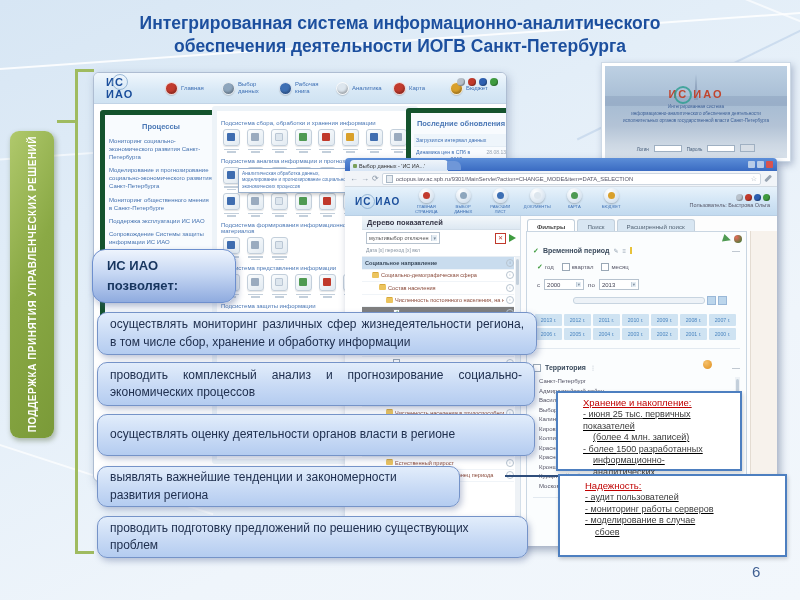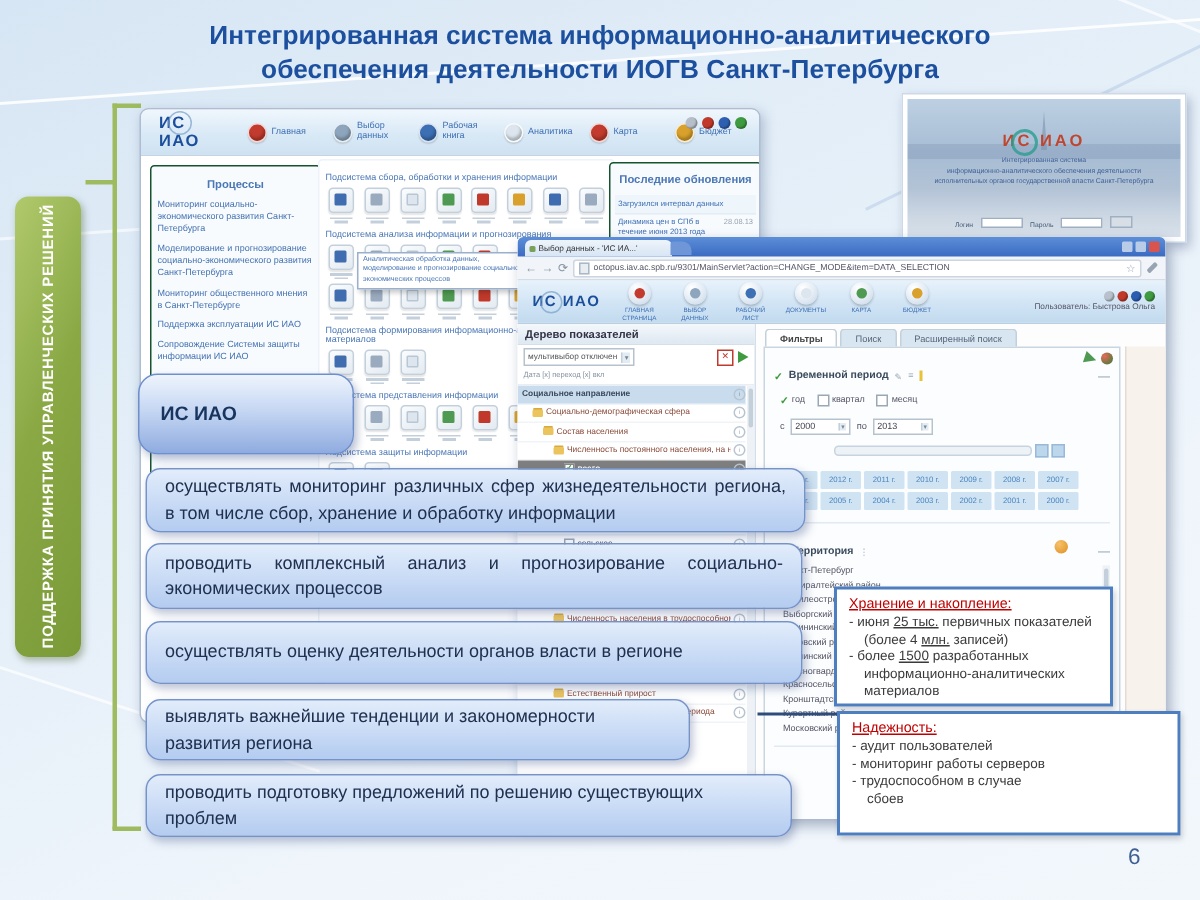--- a/index.html
+++ b/index.html
@@ -42,21 +42,21 @@
     border:1.5px solid rgba(120,160,200,.7);border-radius:50%;}
   .p-menu{display:flex;gap:9px;align-items:center;}
   .p-menu-item{display:flex;align-items:center;gap:3px;cursor:pointer;}
   .p-menu-dot{width:11px;height:11px;border-radius:50%;border:1px solid rgba(255,255,255,.8);
     box-shadow:inset -1px -2px 2px rgba(0,0,0,.25),0 1px 1px rgba(0,0,0,.15);}
   .p-menu-label{font-size:6px;color:#3d6fb4;width:32px;line-height:1.15;}
   .p-corner{position:absolute;right:8px;top:5px;display:flex;gap:3px;}
   .p-corner i{width:8px;height:8px;border-radius:50%;display:block;box-shadow:inset -1px -1px 1px rgba(0,0,0,.3);}
   .pc0{background:#b6bfc9;}.pc1{background:#c0392b;}.pc2{background:#2e5fb0;}.pc3{background:#3f9b3f;}
   .p-body{position:relative;}
-  .p-col{position:absolute;background:#f8fbfe;border:1px solid #14532d;border-radius:3px;}
+  .p-col{position:absolute;background:#f8fbfe;border:5px solid #14532d;border-radius:3px;}
   .p-col-left{left:6px;top:6px;width:104px;height:220px;padding:4px;}
   .p-col-mid{left:118px;top:2px;width:188px;height:340px;padding:4px;background:#fff;border-color:#edf3f8;}
   .p-col-right{left:312px;top:4px;width:94px;height:130px;padding:3px;}
   .p-col-title{font-size:7.5px;font-weight:bold;color:#4a77b5;text-align:center;margin:3px 0 6px;}
   .p-proc{font-size:6px;color:#4472b0;line-height:1.35;margin-bottom:5px;cursor:pointer;}
   .p-sec-title{font-size:6px;color:#4a77b5;margin:5px 0 3px;}
   .p-icon-row{display:flex;gap:3px;margin-bottom:3px;}
   .p-item{width:21px;display:flex;flex-direction:column;align-items:center;}
   .p-app-icon{position:relative;width:15px;height:15px;border:1px solid #c3cfdb;border-radius:3px;
     background:linear-gradient(145deg,#fbfdfe,#e2eaf1);box-shadow:0 1px 1px rgba(0,0,0,.1);cursor:pointer;}
@@ -121,21 +121,21 @@
   .b-menu-item{display:flex;flex-direction:column;align-items:center;cursor:pointer;}
   .b-menu-circle{width:15px;height:15px;border-radius:50%;
     background:radial-gradient(circle at 35% 28%,#ffffff,#e2ebf4 55%,#c6d6e7);
     box-shadow:0 1px 2px rgba(0,0,0,.25);display:flex;align-items:center;justify-content:center;}
   .b-menu-circle i{width:7px;height:7px;border-radius:50%;display:block;}
   .b-menu-label{font-size:4.2px;color:#3d6fb4;text-transform:uppercase;width:30px;text-align:center;line-height:1.2;margin-top:1px;}
   .b-userblock{margin-left:auto;display:flex;flex-direction:column;align-items:flex-end;gap:1px;}
   .b-usericons{display:flex;gap:2px;}
   .b-usericons i{width:7px;height:7px;border-radius:50%;display:block;cursor:pointer;box-shadow:inset -1px -1px 1px rgba(0,0,0,.3);}
   .b-user{font-size:5.5px;color:#556;}
-  .b-content{display:flex;height:347px;background:#fff;}
+  .b-content{display:flex;height:347px;background:#fff;margin-left:17px;}
   
   .b-tree{width:158px;border-right:1px solid #d4dfe9;display:flex;flex-direction:column;}
   .b-tree-head{height:13px;line-height:13px;padding-left:5px;font-size:7.5px;font-weight:bold;color:#334;
     background:linear-gradient(#f4f8fb,#dde8f2);border-bottom:1px solid #d4dfe9;}
   .b-tree-tools{display:flex;align-items:center;gap:3px;padding:2px 4px;}
   .b-select{display:flex;align-items:center;background:#fff;border:1px solid #b6c2ce;height:10px;font-size:5.5px;color:#555;padding:0 2px;cursor:pointer;}
   .b-select .dd{margin-left:3px;font-size:5px;color:#789;background:#e4ecf3;border-left:1px solid #c3cfdb;padding:0 1px;}
   .ic-redx{margin-left:auto;width:9px;height:9px;background:#fff;border:1px solid #c0392b;color:#c0392b;
     font-size:6px;line-height:8px;text-align:center;cursor:pointer;}
   .ic-play{width:0;height:0;border-top:4.5px solid transparent;border-bottom:4.5px solid transparent;
@@ -212,21 +212,21 @@
   .bf1{left:97px;top:312px;width:440px;height:43px;}
   .bf2{left:97px;top:362px;width:438px;height:44px;}
   .bf3{left:97px;top:414px;width:438px;height:42px;}
   .bf4{left:97px;top:466px;width:363px;height:41px;}
   .bf5{left:97px;top:516px;width:431px;height:42px;}
 
   .connector{position:absolute;left:505px;top:475px;width:56px;height:2px;background:#2e4d7b;z-index:4;}
 
   
   .info-box{position:absolute;background:#fff;border:2px solid #4d7fc0;z-index:6;
-    box-shadow:1px 2px 4px rgba(0,0,0,.18);padding:4px 8px;box-sizing:border-box;}
+    box-shadow:1px 2px 4px rgba(0,0,0,.18);padding:4px 25px;box-sizing:border-box;text-decoration:underline;}
   .ib-storage{left:556px;top:391px;width:186px;height:80px;}
   .ib-rel{left:558px;top:474px;width:229px;height:83px;}
   .ib-title{font-size:9.5px;color:#c00000;text-decoration:underline;margin-bottom:1px;}
   .ib-line{font-size:9px;color:#3a3a3a;line-height:1.28;}
   .ib-line.t-cont{padding-left:10px;}
   .ib-line .u{text-decoration:underline;}
 
   .pagenum{position:absolute;left:752px;top:563px;font-size:15px;color:#3f5f92;}
 </style>
 </head>
@@ -951,20 +951,21 @@
             </div>
           </div>
         </div>
         <div class="b-gutter"></div>
       </div>
     </div>
   </div>
 
   <div class="callout">
     <div>ИС ИАО</div>
+    <div>позволяет:</div>
   </div>
 
   <div class="benefit bf1 just">
     <div>осуществлять мониторинг различных сфер жизнедеятельности региона, в том числе сбор, хранение и обработку информации</div>
   </div>
   <div class="benefit bf2 just">
     <div>проводить комплексный анализ и прогнозирование социально-экономических процессов</div>
   </div>
   <div class="benefit bf3">
     <div>осуществлять оценку деятельности органов власти в регионе</div>
@@ -996,21 +997,21 @@
   </div>
   <div class="info-box ib-rel">
     <div class="ib-title">Надежность:</div>
     <div>
 
 
         <div class="ib-line"><span>- аудит пользователей</span></div>
 
         <div class="ib-line"><span>- мониторинг работы серверов</span></div>
 
-        <div class="ib-line"><span>- трудоспособном в случае</span></div>
+        <div class="ib-line"><span>- моделирование в случае</span></div>
 
         <div class="ib-line t-cont"><span>сбоев</span></div>
 
     </div>
   </div>
 
   <div class="pagenum">6</div>
 </div>
 
 </body></html>

